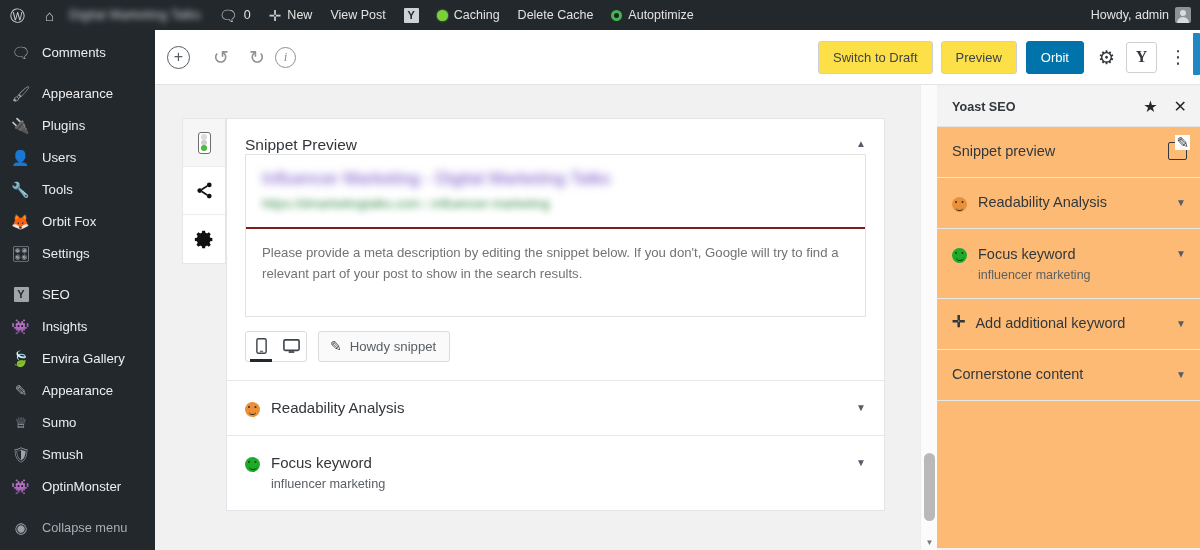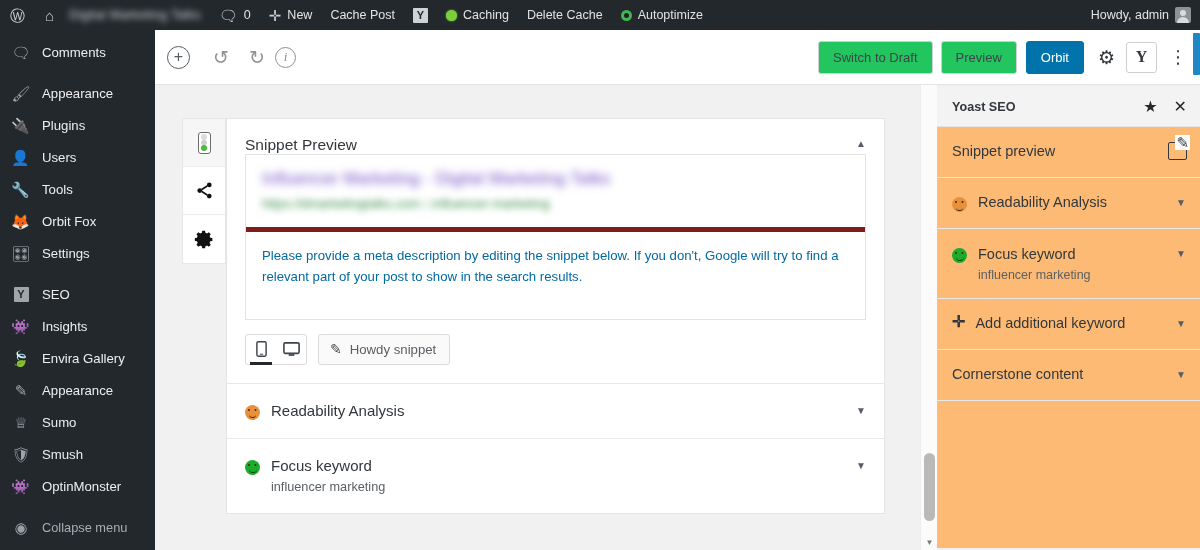--- a/index.html
+++ b/index.html
@@ -130,21 +130,21 @@
   }
   .tb-spacer { flex: 1 1 auto; }
   .btn {
     height: 33px; padding: 0 14px;
     border-radius: 3px; border: 1px solid #ccd0d4;
     background: #f7f7f7; color: #3c434a;
     font-size: 13px; line-height: 31px;
     margin-left: 9px; cursor: pointer;
     font-family: "Liberation Sans", sans-serif;
   }
-  .btn-white { background: #22c55e; margin-left: 8px; }
+  .btn-white { background: #fde047; margin-left: 8px; }
   .btn-primary {
     background: #0073aa; border-color: #0073aa; color: #fff;
   }
   .tb-gear {
     font-size: 19px; color: #32373c; margin-left: 14px; cursor: pointer;
   }
   .tb-yoast {
     width: 31px; height: 31px; margin-left: 11px;
     border: 1px solid #ccd0d4; border-radius: 3px;
     background: #fff; color: #32373c;
@@ -242,23 +242,23 @@
     letter-spacing: .2px;
     white-space: nowrap;
     margin-bottom: 7px;
   }
   .snip-url {
     font-size: 13px; color: #2e8a41;
     filter: blur(3.6px);
     white-space: nowrap;
   }
   .snip-desc {
-    border-top: 5px solid #7f1d1d;
+    border-top: 2px solid #7f1d1d;
     padding: 13px 16px 31px 16px;
-    font-size: 13.2px; color: #0369a1;
+    font-size: 13.2px; color: #737373;
     line-height: 1.62;
   }
 
   .snip-controls {
     display: flex; align-items: center;
     padding-bottom: 18px;
   }
   .device-group {
     display: flex; align-items: center;
     border: 1px solid #dcdcdc; border-radius: 3px;
@@ -411,21 +411,21 @@
   <div class="ab-item ab-blur">Digital Marketing Talks</div>
   <div class="ab-item">
     <span class="glyph">🗨</span>
     <span>0</span>
   </div>
   <div class="ab-item">
     <span class="glyph">✛</span>
     <span>New</span>
   </div>
   <div class="ab-item">
-    <span>Cache Post</span>
+    <span>View Post</span>
   </div>
   <div class="ab-item">
     <span class="yoast-ab">Y</span>
   </div>
   <div class="ab-item">
     <span class="dot dot-filled"></span>
     <span>Caching</span>
   </div>
   <div class="ab-item">
     <span>Delete Cache</span>

